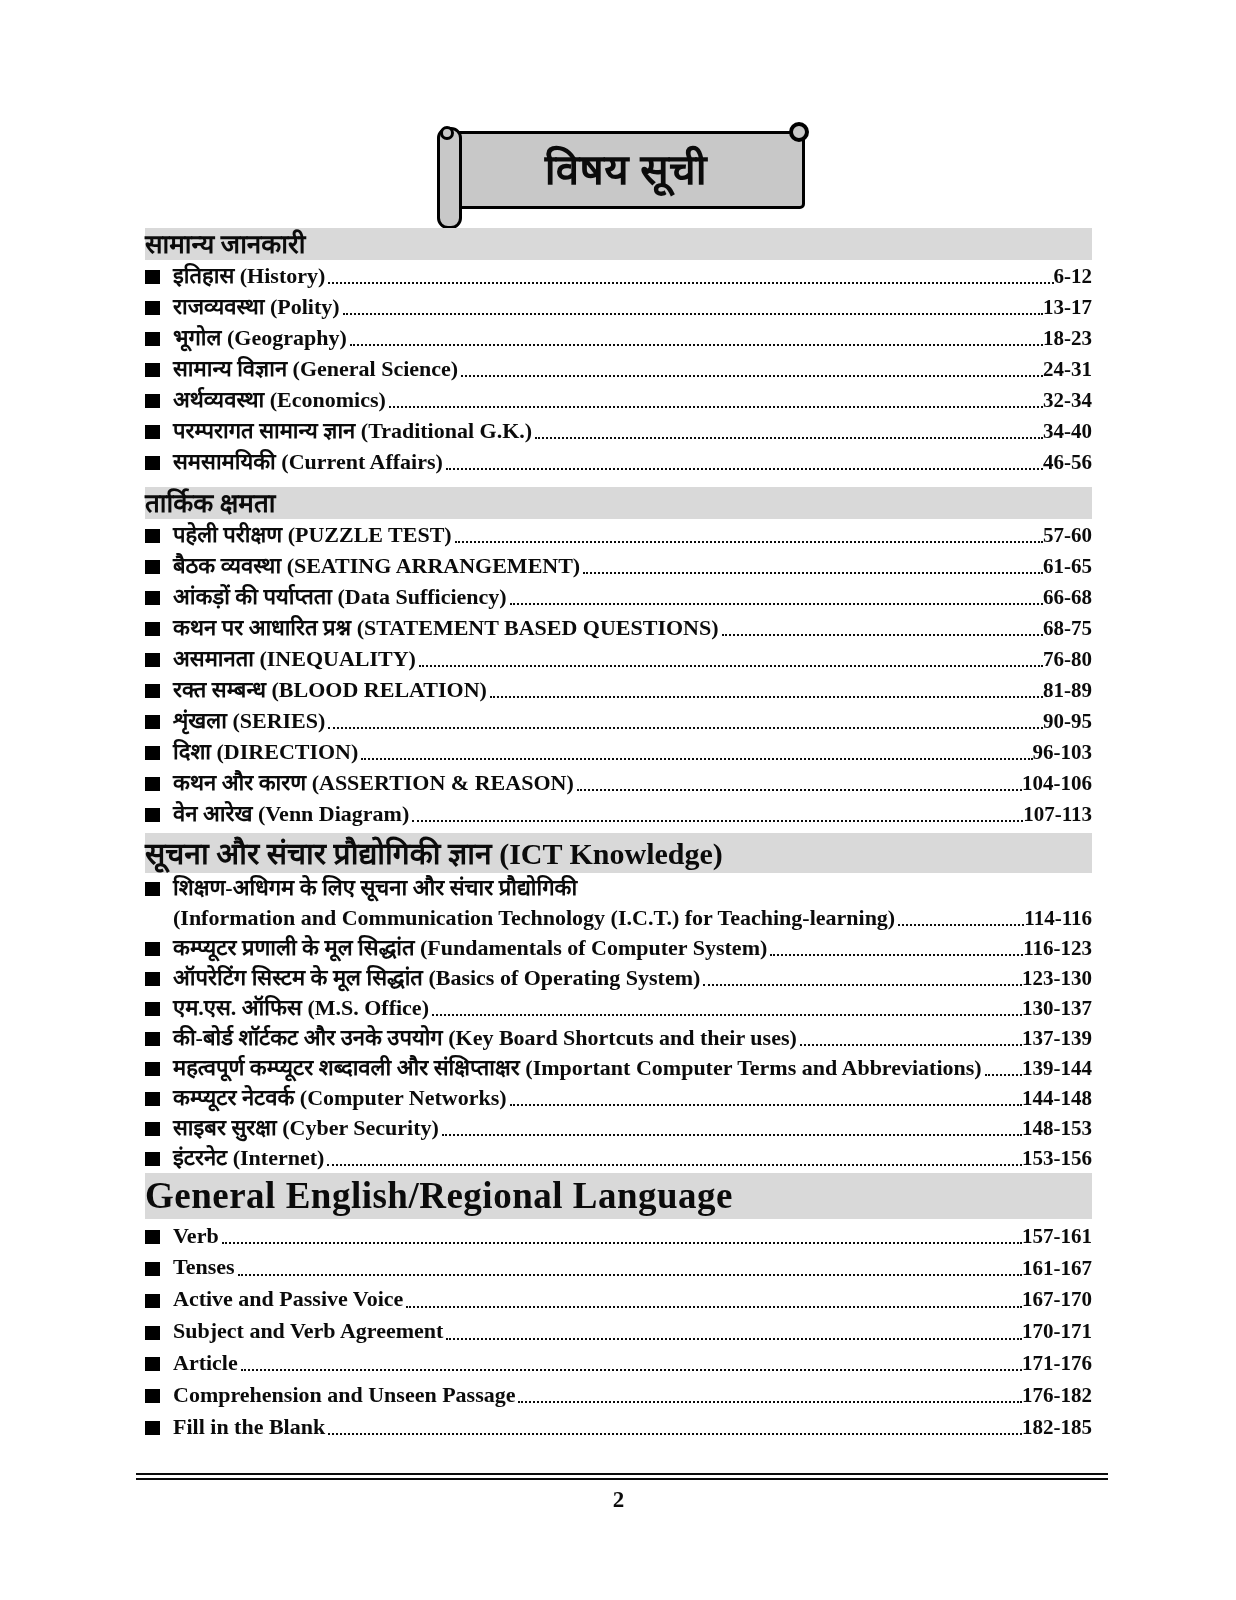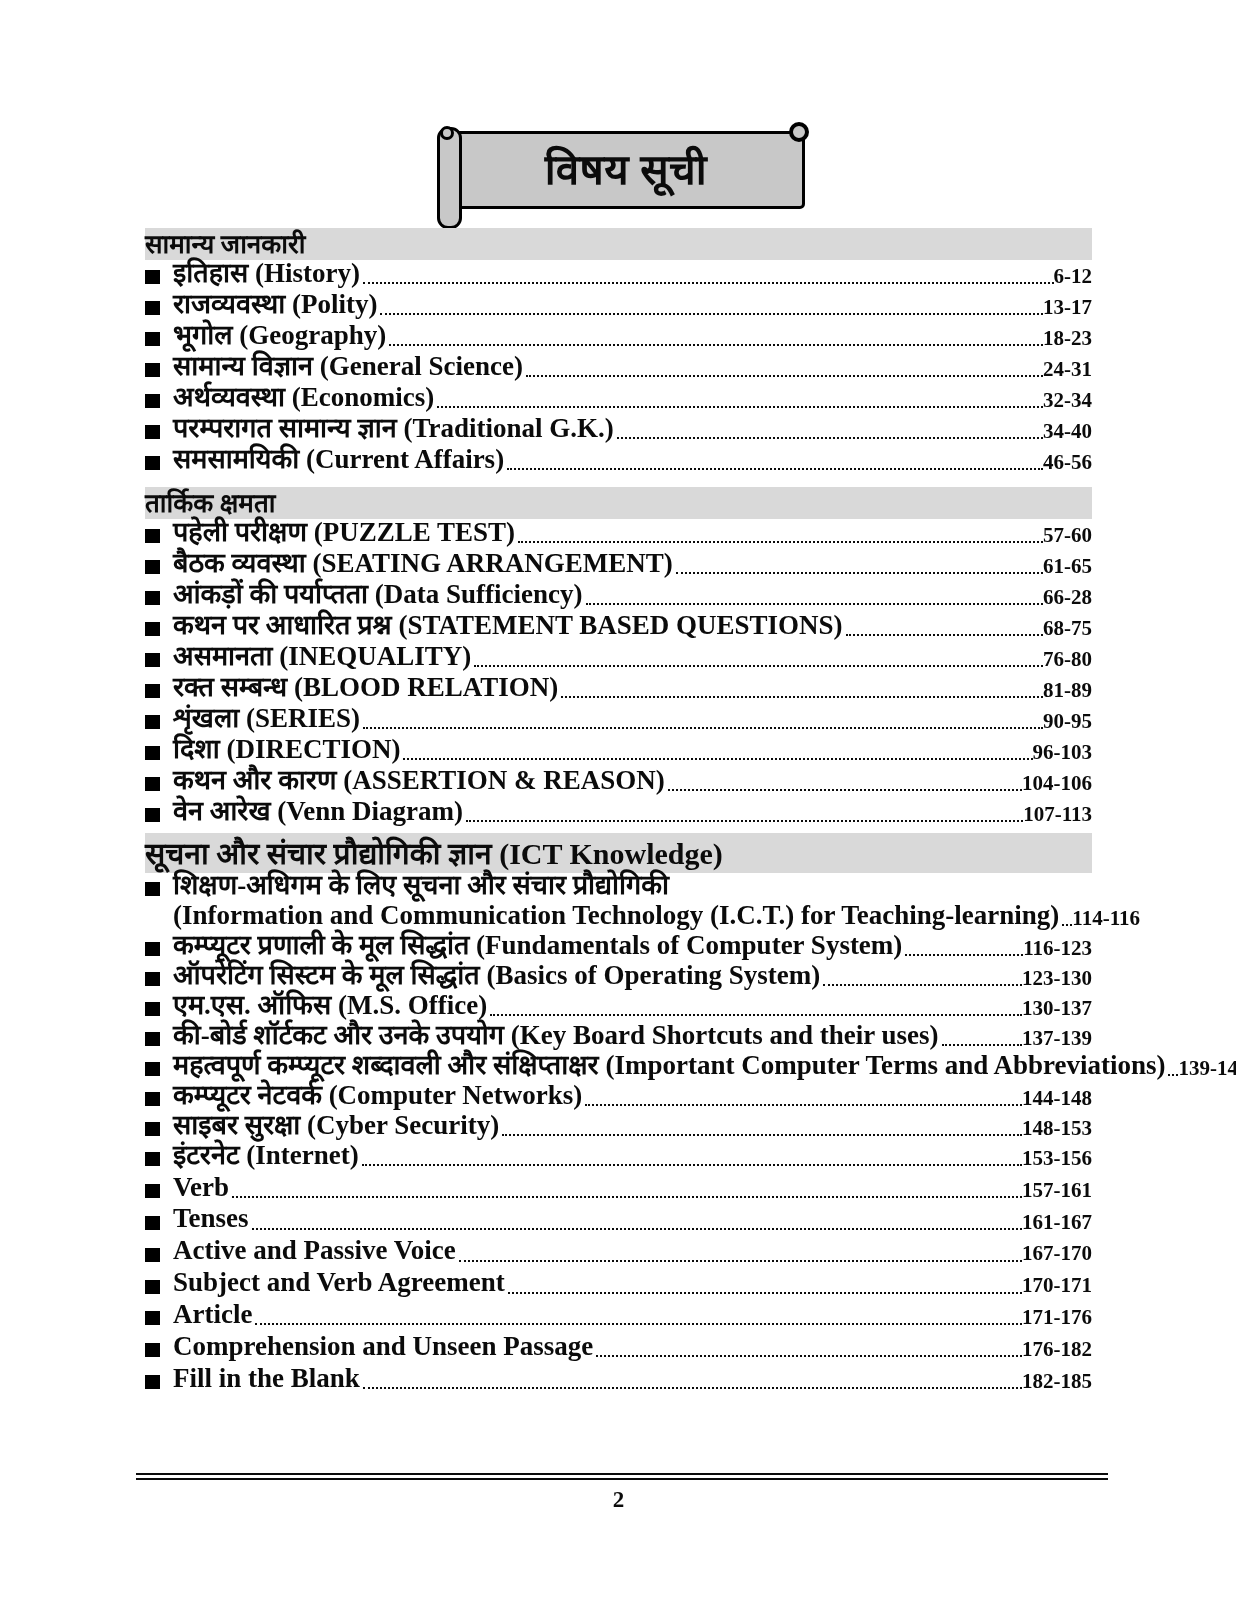--- a/index.html
+++ b/index.html
@@ -35,21 +35,21 @@
   .band.b1 { margin-top:10px; }
   .band.b2 { margin-top:4px; height:40px; line-height:42px; font-size:30px; }
   .band.b3 { height:46px; line-height:46px; font-size:37px; letter-spacing:0.5px; }
 
   .row { display:flex; align-items:flex-end; }
   .row.s0, .row.s1 { height:31px; }
   .row.s2 { height:30px; }
   .row.s3 { height:31.9px; }
   .bullet { flex:none; width:15px; height:14px; background:#000; margin:0 13px 7px 0; }
   .row.cont .bullet { visibility:hidden; }
-  .label { flex:none; font-weight:bold; font-size:27px; line-height:1.2; white-space:nowrap; margin-bottom:2px; }
+  .label { flex:none; font-weight:bold; font-size:22px; line-height:1.2; white-space:nowrap; margin-bottom:2px; }
   .dots { flex:1 1 auto; min-width:10px; border-bottom:2.6px dotted #0b0b0b; margin:0 0 7px 3px; }
   .pages { flex:none; font-weight:bold; font-size:21px; line-height:1.2; margin-bottom:2px; }
 
   
   .footer-rule {
     position:absolute; left:136px; width:972px; top:1473px; height:3px;
     border-top:2.6px solid #0b0b0b; border-bottom:2.6px solid #0b0b0b;
   }
   .page-num {
     position:absolute; left:145px; width:947px; top:1487px;
@@ -122,21 +122,21 @@
       <div class="row s1">
         <span class="bullet"></span>
         <span class="label">बैठक व्यवस्था (SEATING ARRANGEMENT)</span>
         <span class="dots"></span>
         <span class="pages">61-65</span>
       </div>
       <div class="row s1">
         <span class="bullet"></span>
         <span class="label">आंकड़ों की पर्याप्तता (Data Sufficiency)</span>
         <span class="dots"></span>
-        <span class="pages">66-28</span>
+        <span class="pages">66-68</span>
       </div>
       <div class="row s1">
         <span class="bullet"></span>
         <span class="label">कथन पर आधारित प्रश्न (STATEMENT BASED QUESTIONS)</span>
         <span class="dots"></span>
         <span class="pages">68-75</span>
       </div>
       <div class="row s1">
         <span class="bullet"></span>
         <span class="label">असमानता (INEQUALITY)</span>
@@ -225,20 +225,21 @@
         <span class="label">साइबर सुरक्षा (Cyber Security)</span>
         <span class="dots"></span>
         <span class="pages">148-153</span>
       </div>
       <div class="row s2">
         <span class="bullet"></span>
         <span class="label">इंटरनेट (Internet)</span>
         <span class="dots"></span>
         <span class="pages">153-156</span>
       </div>
+      <div class="band b3">General English/Regional Language</div>
       <div class="row s3">
         <span class="bullet"></span>
         <span class="label">Verb</span>
         <span class="dots"></span>
         <span class="pages">157-161</span>
       </div>
       <div class="row s3">
         <span class="bullet"></span>
         <span class="label">Tenses</span>
         <span class="dots"></span>

